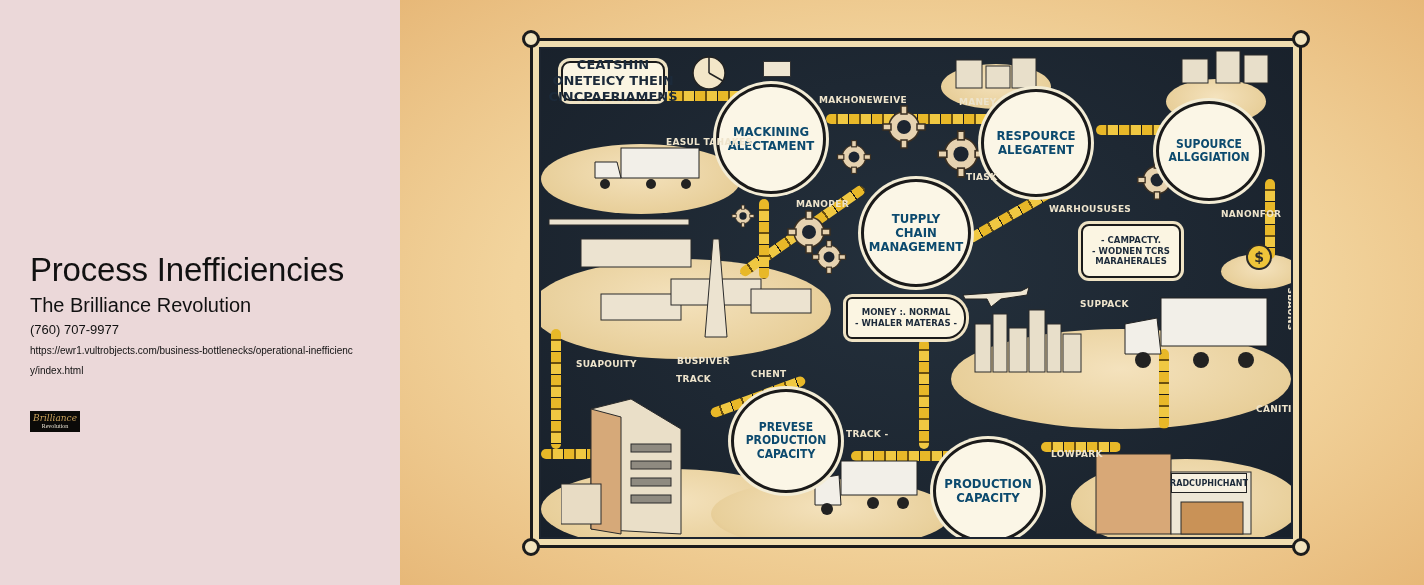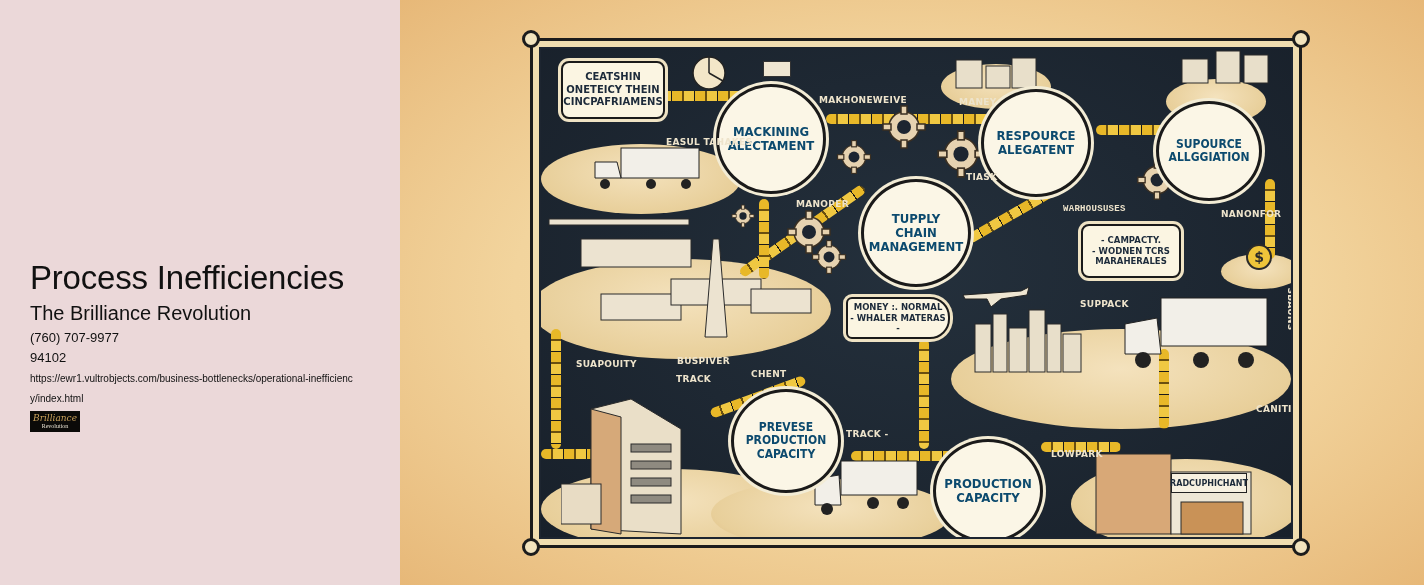--- a/index.html
+++ b/index.html
@@ -3,21 +3,21 @@
   <meta charset="utf-8">
   <style>
     * { box-sizing: border-box; margin: 0; padding: 0; }
     html, body { width: 1424px; height: 585px; overflow: hidden; background: #ead8d8; }
     body { position: relative; font-family: "Liberation Sans", sans-serif; color: #111; }
 
     .left-panel {
       position: absolute; left: 0; top: 0; width: 400px; height: 585px;
       background: #ebd8d9;
     }
-    .info { position: absolute; left: 30px; top: 260px; width: 340px; }
+    .info { position: absolute; left: 30px; top: 252px; width: 340px; }
     .title { font-size: 33px; font-weight: 400; line-height: 36px; color: #111; letter-spacing: -0.2px; }
     .subtitle { font-size: 20px; line-height: 24px; margin-top: 5px; color: #111; }
     .phone { font-size: 13px; line-height: 16px; margin-top: 5px; color: #111; }
     .zip { font-size: 13px; line-height: 16px; margin-top: 4px; color: #111; }
     .url { font-size: 10px; line-height: 20px; margin-top: 3px; color: #111; word-break: break-all; width: 330px; }
     .url a { color: #111; text-decoration: none; }
     .logo {
       position: absolute; left: 30px; top: 411px; width: 50px; height: 21px;
       background: #0b0a08; display: flex; flex-direction: column; align-items: center; justify-content: center;
       overflow: hidden;
@@ -82,21 +82,20 @@
     .gear { position: absolute; }
   </style>
 </head>
 <body>
 
 <div class="left-panel">
   <div class="info">
     <h1 class="title">Process Inefficiencies</h1>
     <div class="subtitle">The Brilliance Revolution</div>
     <div class="phone">(760) 707-9977</div>
-    <div class="zip">94102</div>
     <div class="url">
       <a>https://ewr1.vultrobjects.com/business-bottlenecks/operational-inefficiency/index.html</a>
     </div>
   </div>
   <div class="logo">
     <span class="l1">Brilliance</span>
     <span class="l2">Revolution</span>
   </div>
 </div>
 
@@ -287,27 +286,27 @@
           </g>
       </svg>
 
       <div style="position:absolute;left:705px;top:195px;width:26px;height:26px;border-radius:50%;background:#efc53a;border:2px solid #2a2a2a;display:flex;align-items:center;justify-content:center;font:700 14px 'DejaVu Sans',sans-serif;color:#2a2a2a;">$</div>
 
       <svg style="position:absolute;left:420px;top:230px;" width="70" height="30" viewBox="0 0 70 30">
         <path d="M2 16 L60 12 L68 8 L66 16 L40 20 L30 28 L26 20 L4 20 Z" fill="#efe6d2" stroke="#222"></path>
       </svg>
 
 
-      <div class="card" style="left:20px;top:12px;width:104px;height:58px;font-size:10px;">CEATSHIN
+      <div class="card" style="left:20px;top:12px;width:104px;height:40px;font-size:13px;border-radius:9px;">CEATSHIN
 ONETEICY THEIN
 CINCPAFRIAMENS</div>
       <div class="card" style="left:540px;top:175px;width:100px;height:54px;font-size:8.5px;">- CAMPACTY.
 - WODNEN TCRS
 MARAHERALES</div>
-      <div class="card" style="left:305px;top:248px;width:104px;height:42px;font-size:8.5px;border-radius:6px 20px 20px 6px;">MONEY :. NORMAL
+      <div class="card" style="left:305px;top:248px;width:120px;height:42px;font-size:8.5px;border-radius:6px 20px 20px 6px;">MONEY :. NORMAL
 - WHALER MATERAS -</div>
 
       <div class="bubble" style="left:175px;top:35px;width:110px;height:110px;font-size:13px;">MACKINING
 ALECTAMENT</div>
       <div class="bubble" style="left:440px;top:40px;width:110px;height:108px;font-size:13px;">RESPOURCE
 ALEGATENT</div>
       <div class="bubble" style="left:615px;top:52px;width:106px;height:100px;font-size:12px;">SUPOURCE
 ALLGGIATION</div>
       <div class="bubble" style="left:320px;top:130px;width:110px;height:108px;font-size:13px;">TUPPLY
 CHAIN
@@ -318,21 +317,21 @@
       <div class="bubble" style="left:392px;top:390px;width:110px;height:104px;font-size:13px;">PRODUCTION
 CAPACITY</div>
 
       <div style="position:absolute;left:630px;top:424px;width:76px;height:20px;background:#f7f1e1;border:1px solid #222;font:700 8px 'DejaVu Sans',sans-serif;color:#1c2a3a;display:flex;align-items:center;justify-content:center;">RADCUPHICHANT</div>
 
       <span class="label" style="left:125px;top:88px;">EASUL TAHAKES</span>
       <span class="label" style="left:278px;top:46px;">MAKHONEWEIVE</span>
       <span class="label" style="left:418px;top:48px;">MANEY</span>
       <span class="label" style="left:255px;top:150px;">MANOPER</span>
       <span class="label" style="left:425px;top:123px;">TIASK</span>
-      <span class="label" style="left:522px;top:155px;font-family:Liberation Mono, monospace;">WARHOUSUSES</span>
+      <span class="label" style="left:508px;top:155px;">WARHOUSUSES</span>
       <span class="label" style="left:680px;top:160px;">NANONFOR</span>
       <span class="label" style="left:539px;top:250px;">SUPPACK</span>
       <span class="label" style="left:728px;top:255px;transform:rotate(90deg);">SBAUNS</span>
       <span class="label" style="left:35px;top:310px;">SUAPOUITY</span>
       <span class="label" style="left:120px;top:307px;padding-left:16px;">BUSPIVER</span>
       <span class="label" style="left:135px;top:325px;">TRACK</span>
       <span class="label" style="left:210px;top:320px;">CHENT</span>
       <span class="label" style="left:305px;top:380px;">TRACK -</span>
       <span class="label" style="left:510px;top:400px;">LOWPARK</span>
       <span class="label" style="left:715px;top:355px;">CANITIES</span>

